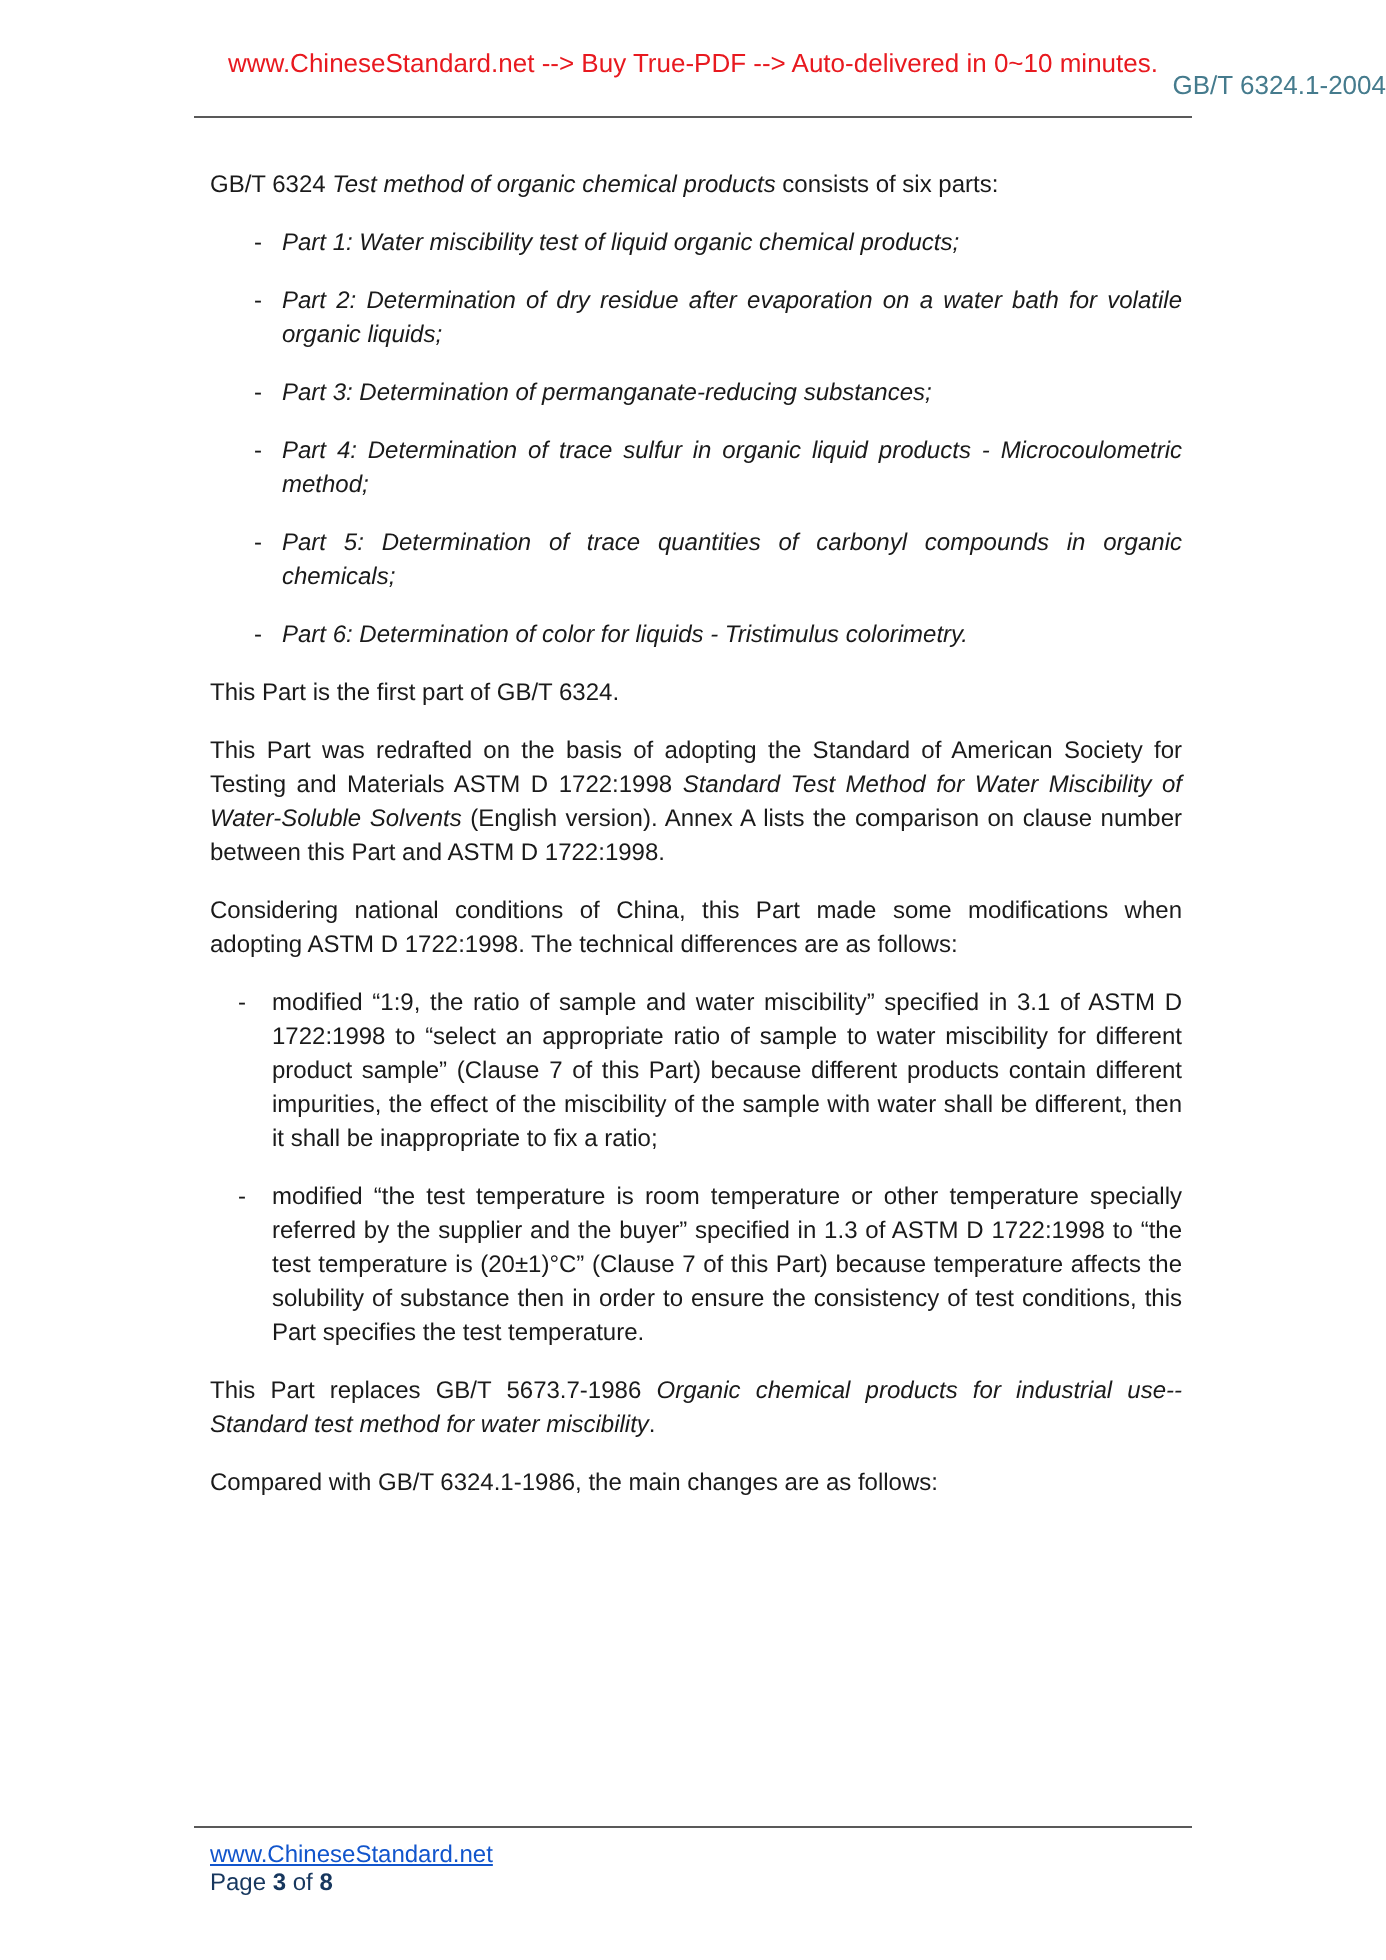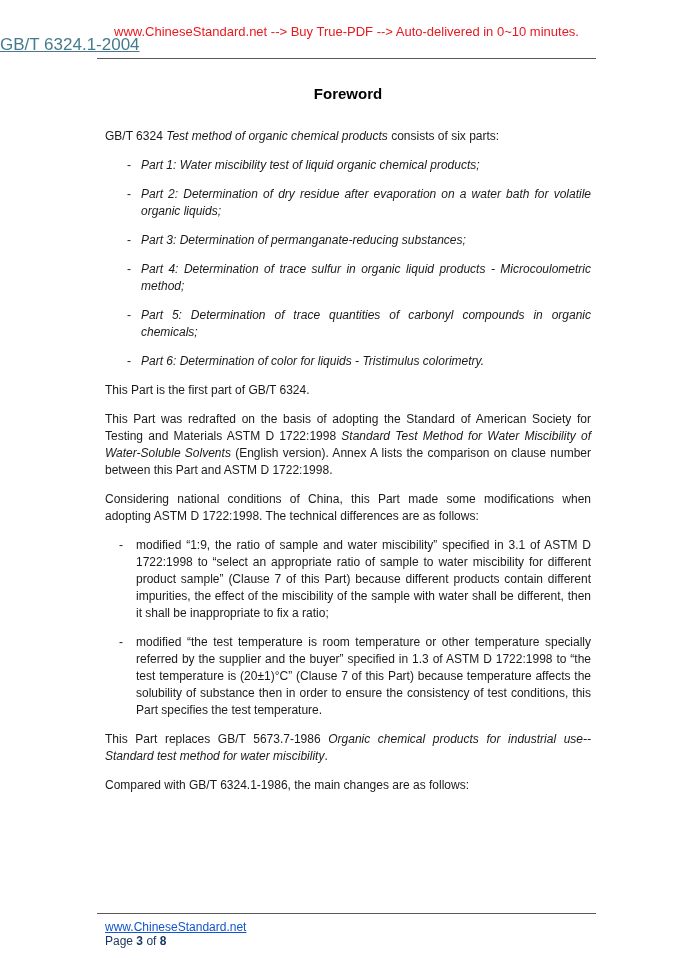--- a/index.html
+++ b/index.html
@@ -24,25 +24,24 @@
   .promo{
     position:absolute;top:24px;left:0;right:0;
     text-align:center;
     font-size:13px;
     color:var(--c-promo);
     z-index:2;
     white-space:nowrap;
   }
   .docnum{
     position:absolute;top:35px;left:0;right:0;
-    text-align:left;
-    font-size:17px;
+    text-align:right;
+    font-size:13px;
     color:var(--c-docnum);
     z-index:1;
-    text-decoration:underline;
   }
   .rule{
     position:absolute;left:97px;right:97px;
     border-top:1px solid var(--c-rule);
     height:0;
   }
   .header-rule{top:58px;}
   .footer-rule{top:913px;}
   .content{
     position:absolute;
@@ -93,21 +92,20 @@
 </head>
 <body>
 
 <div class="page">
 
   <div class="promo">www.ChineseStandard.net --&gt; Buy True-PDF --&gt; Auto-delivered in 0~10 minutes.</div>
   <div class="docnum">GB/T 6324.1-2004</div>
   <div class="rule header-rule"></div>
 
   <div class="content">
-    <h1 class="title">Foreword</h1>
 
     <p class="para"><span>GB/T 6324 </span><span style="font-style: italic;">Test method of organic chemical products</span><span> consists of six parts:</span></p>
 
     <div class="li parts-item">
       <span class="marker">-</span>
       <span class="li-text"><span style="font-style: italic;">Part 1: Water miscibility test of liquid organic chemical products;</span></span>
     </div>
     <div class="li parts-item">
       <span class="marker">-</span>
       <span class="li-text"><span style="font-style: italic;">Part 2: Determination of dry residue after evaporation on a water bath for volatile organic liquids;</span></span>

